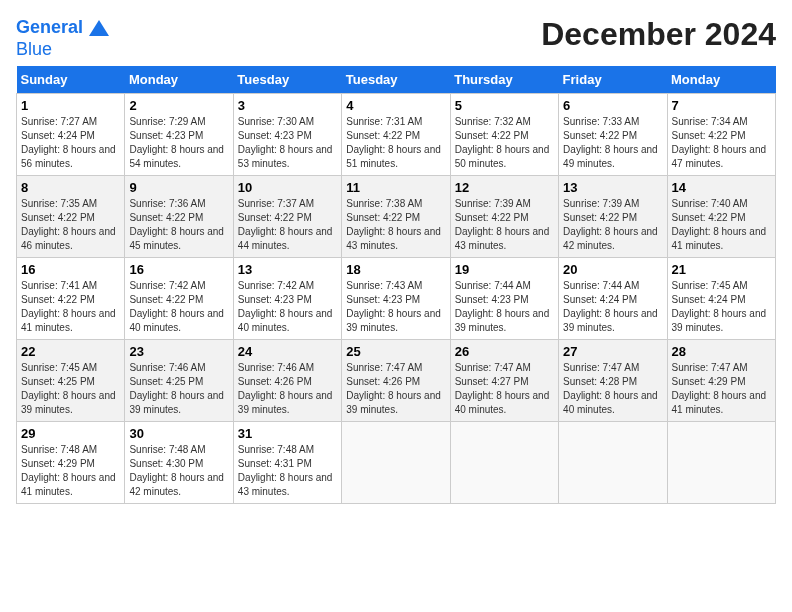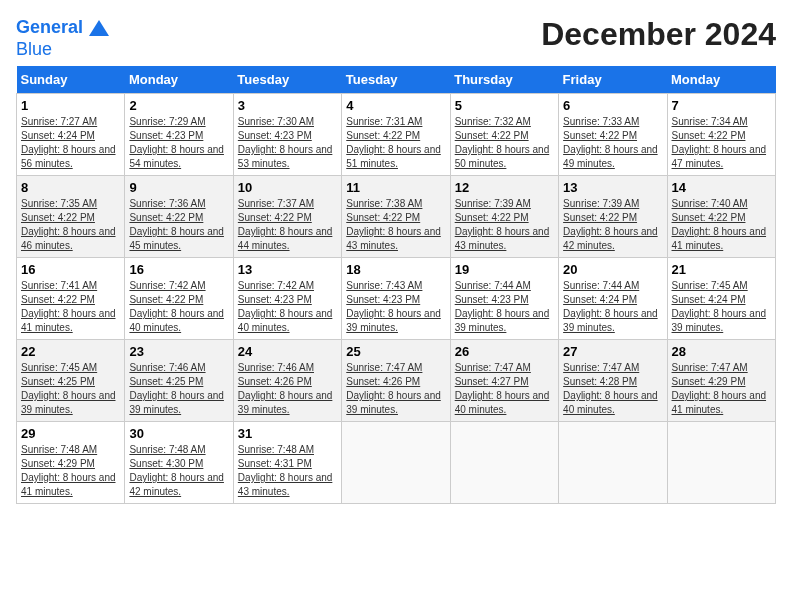--- a/index.html
+++ b/index.html
@@ -78,21 +78,20 @@
     .day-num {
       font-size: 13px;
       font-weight: bold;
       margin-bottom: 2px;
       display: block;
     }
     .day-info {
       font-size: 10px;
       color: #333;
       line-height: 1.4;
-      text-decoration: underline;
     }
     .empty-cell {
       background: #f9f9f9 !important;
     }
   </style>
 </head>
 <body>
 
 <div class="header">
   <div class="logo">

